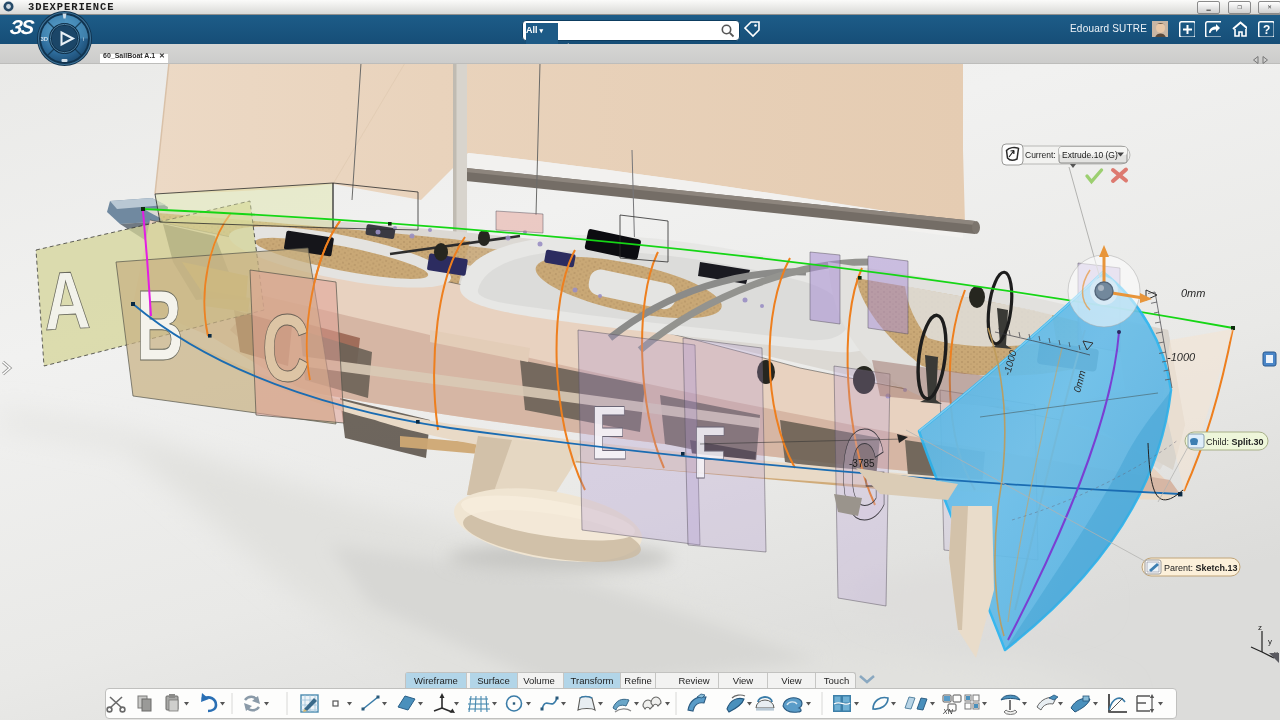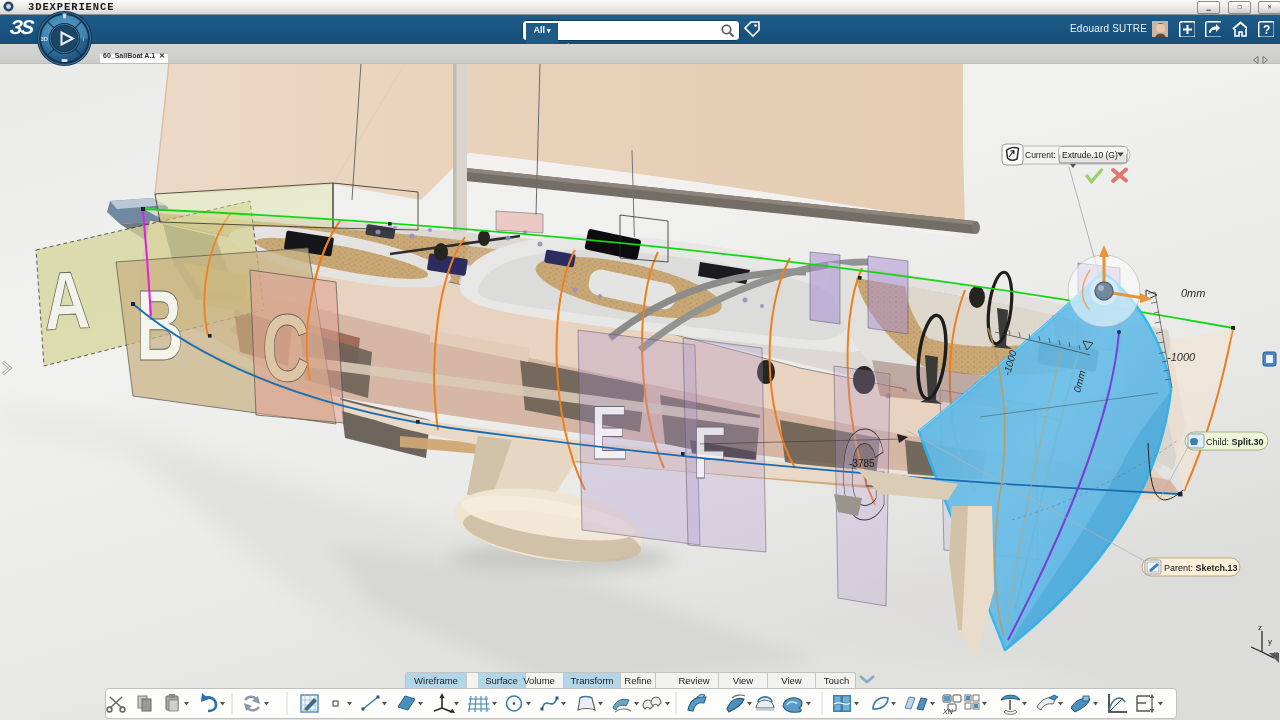--- a/index.html
+++ b/index.html
@@ -3,21 +3,21 @@
 html,body{margin:0;padding:0;width:1280px;height:720px;overflow:hidden;font-family:"Liberation Sans",sans-serif;}
 #app{position:relative;width:1280px;height:720px;background:#e8e8e6;}
 .abs{position:absolute;}
 #winbar{left:0;top:0;width:1280px;height:14px;background:linear-gradient(#fbfbfa,#d9d9d7);border-bottom:1px solid #8f8f8d;font-family:Liberation Mono, monospace;}
 #winbar .title{position:absolute;left:28px;top:1px;font-size:10.5px;font-weight:bold;color:#1c1c1c;letter-spacing:0.9px;}
 .winbtn{position:absolute;top:1px;width:21px;height:11px;background:linear-gradient(#ffffff,#cfcfcf);border:1px solid #8a8a8a;border-radius:2px;font-size:7px;text-align:center;line-height:10px;color:#444;}
 #bluebar{left:0;top:15px;width:1280px;height:29px;background:linear-gradient(#1d5c88,#164e77);}
 #brand{position:absolute;left:197px;top:7px;font-size:12.5px;color:#fff;letter-spacing:0.2px;}
 #brand b{font-weight:bold}#brand .lt{font-weight:normal;color:#e8eef4}
 #search{position:absolute;left:522px;top:5px;width:216px;height:19px;background:#fff;border-radius:4px;border:1px solid #0d3d60;}
-#allbtn{position:absolute;left:3px;top:2px;width:32px;height:30px;background:#1d5a86;border-radius:0;color:#fff;font-size:9px;font-weight:bold;text-align:center;line-height:15px;}
+#allbtn{position:absolute;left:3px;top:2px;width:32px;height:30px;background:#1d5a86;border-radius:0;color:#fff;font-size:9px;font-weight:bold;line-height:15px;}
 #allbtn:after{content:"▾";font-size:7px;margin-left:2px}
 #searchph{position:absolute;left:44px;top:4px;font-size:9px;color:#aab4bc;margin-top:16px;}
 #user{position:absolute;left:1070px;top:8px;font-size:10px;color:#eef3f8;letter-spacing:0.2px;}
 .ticon{position:absolute;top:6px;width:16px;height:16px;}
 #tabbar{left:0;top:44px;width:1280px;height:19px;background:linear-gradient(#d6d6d4,#cccccb);border-bottom:1px solid #bdbdbb;}
 #tab1{position:absolute;left:100px;top:10px;width:68px;height:9px;background:#fff;}
 #tab1 span{position:absolute;left:3px;top:-2px;font-size:7px;font-weight:bold;color:#2a2a2a;white-space:nowrap;}
 #tab1 .x{left:59px;color:#333;}
 #scene{left:0;top:63px;}
 #bottomtabs{left:405px;top:672px;width:451px;height:16px;background:#f2f2f1;border:1px solid #c2c2c0;border-bottom:none;border-radius:3px 3px 0 0;box-sizing:border-box;padding-left:28px;}
@@ -473,21 +473,21 @@
   <circle cx="28.5" cy="28.5" r="14.2" fill="none" stroke="#5d93b8" stroke-width="0.8"></circle>
   <path d="M25.5,22.5 L37,28.5 L25.5,34.5 Z" fill="none" stroke="#e8f0f6" stroke-width="2"></path>
   <path d="M26.5,3.5 l4,0 l-1,5 l-2,0 Z" fill="#cfdde8"></path>
   <rect x="25.5" y="49" width="6" height="3" rx="1" fill="#cfdde8"></rect>
   <text x="4.5" y="31" font-size="6" fill="#cdddea" font-family="Liberation Sans" font-weight="bold">3D</text>
   <text x="47" y="31" font-size="6" fill="#cdddea" font-family="Liberation Sans">i</text>
 </svg>
 
 <div id="bottomtabs" class="abs">
  <div class="btab bsel" style="left:0;width:61px">Wireframe</div>
- <div class="btab bsel" style="left:72px;width:48px">Surface</div>
+ <div class="btab bsel" style="left:64px;width:48px">Surface</div>
  <div class="btab" style="left:109px;width:49px">Volume</div>
  <div class="btab bsel" style="left:158px;width:57px">Transform</div>
  <div class="btab" style="left:215px;width:35px">Refine</div>
  <div class="btab" style="left:264px;width:49px">Review</div>
  <div class="btab" style="left:313px;width:49px">View</div>
  <div class="btab" style="left:362px;width:48px">View</div>
  <div class="btab" style="left:410px;width:41px;border-right:none">Touch</div>
 </div>
 <svg class="abs" style="left:858px;top:674px" width="18" height="12">
       <path d="M2,2 L9,8 L16,2" fill="none" stroke="#8aa8c0" stroke-width="2.5"></path>

